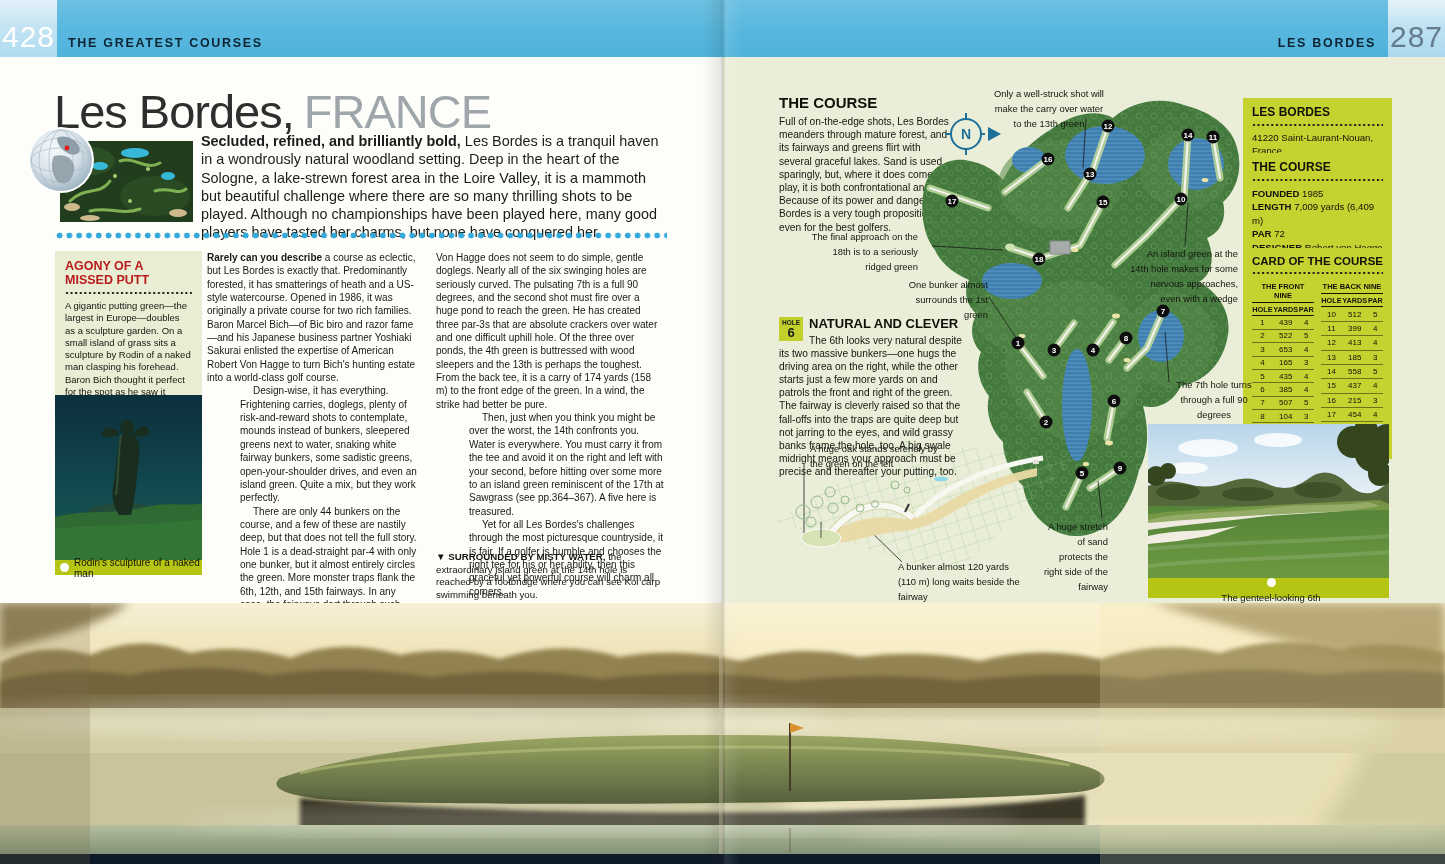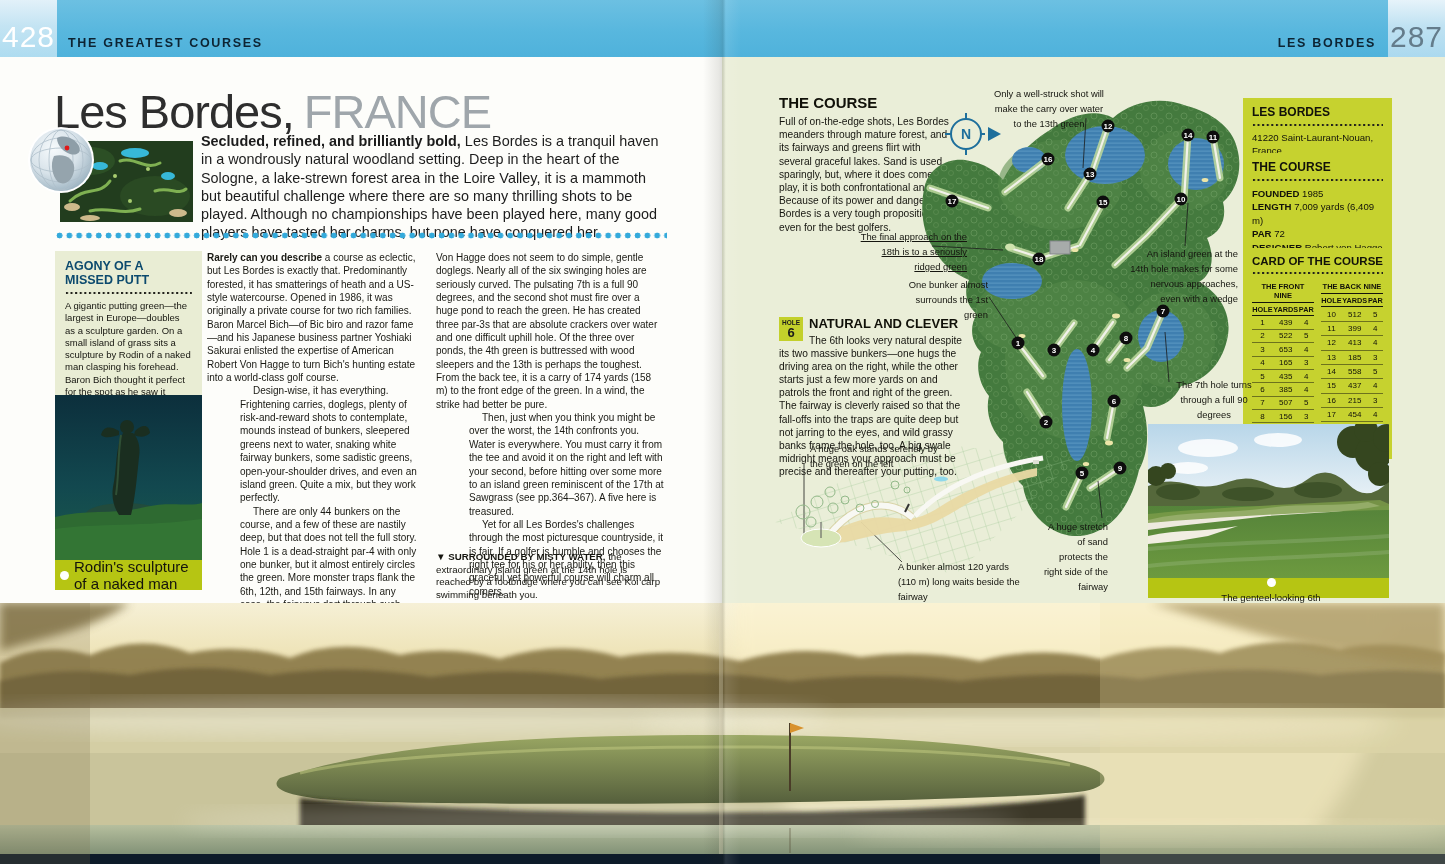--- a/index.html
+++ b/index.html
@@ -18,27 +18,27 @@
   
   #page-title{left:54px;top:84px;font-size:47px;letter-spacing:-1px;color:#2e2e2e;}
   #page-title .country{color:#9fa6ab;margin-left:10px;}
   .intro{left:201px;top:132px;width:466px;font-size:14.4px;line-height:18.3px;color:#1c1c1c;}
   .intro b{font-weight:bold;}
   .dots-blue{left:55px;top:231px;width:612px;height:10px;
      background-image:radial-gradient(circle at 4.5px 4.5px,#34aadb 2.7px,rgba(0,0,0,0) 3.2px);
      background-size:9.8px 9px;background-repeat:repeat-x;}
 
   .agony{left:55px;top:251px;width:147px;height:144px;background:#e9edd4;box-sizing:border-box;padding:9px 10px 6px;}
-  .agony h2{margin:0;font-size:12.5px;line-height:13.5px;color:#0c4a6e;}
+  .agony h2{margin:0;font-size:12.5px;line-height:13.5px;color:#b91c1c;}
   .dots-black{height:4px;margin:4px 0 5px;
      background-image:radial-gradient(circle at 2px 2px,#20201a 1.05px,rgba(0,0,0,0) 1.4px);
      background-size:4.6px 4px;background-repeat:repeat-x;}
   .agony p{margin:0;font-size:9.5px;line-height:12.3px;color:#15150f;}
-  .caption-bar{height:30px;background:#b6c513;display:flex;align-items:center;gap:5px;
-     font-size:15px;color:#14140c;padding-left:5px;box-sizing:border-box;}
+  .caption-bar{height:15px;background:#b6c513;display:flex;align-items:center;gap:5px;
+     font-size:10px;color:#14140c;padding-left:5px;box-sizing:border-box;}
   .caption-dot{width:9px;height:9px;border-radius:50%;background:#fff;flex:0 0 auto;}
 
   .col{font-size:10px;line-height:13.35px;color:#191913;}
   .col p{margin:0;}
   .col p + p{text-indent:13px;margin-left:33px;}
   #col1{left:207px;top:251px;width:214px;}
   #col2{left:436px;top:251px;width:228px;}
   .photo-cap{left:436px;top:551px;width:228px;font-size:9.7px;line-height:12.7px;color:#15150f;}
   .photo-cap b{font-weight:bold;}
 
@@ -443,21 +443,21 @@
               <td>385</td>
               <td>4</td>
             </tr>
             <tr>
               <td>7</td>
               <td>507</td>
               <td>5</td>
             </tr>
             <tr>
               <td>8</td>
-              <td>156</td>
+              <td>104</td>
               <td>3</td>
             </tr>
             <tr>
               <td>9</td>
               <td>390</td>
               <td>4</td>
             </tr>
           </tbody>
         <tfoot>
             <tr id="front-foot">
@@ -599,21 +599,21 @@
       <div class="hole-marker" style="left: 1108px; top: 126px;">12</div>
       <div class="hole-marker" style="left: 1090px; top: 174px;">13</div>
       <div class="hole-marker" style="left: 1188px; top: 135px;">14</div>
       <div class="hole-marker" style="left: 1103px; top: 202px;">15</div>
       <div class="hole-marker" style="left: 1048px; top: 159px;">16</div>
       <div class="hole-marker" style="left: 952px; top: 201px;">17</div>
       <div class="hole-marker" style="left: 1039px; top: 259px;">18</div>
     </div>
   <div id="note-layer" class="abs" style="left:0;top:0;width:1445px;height:864px;pointer-events:none;">
       <div class="map-note" style="left: 990px; top: 86px; width: 118px; text-align: center;">Only a well-struck shot will make the carry over water to the 13th green</div>
-      <div class="map-note" style="left: 855px; top: 229px; width: 112px; text-align: right; text-decoration: underline;">The final approach on the 18th is to a seriously ridged green</div>
+      <div class="map-note" style="left: 806px; top: 229px; width: 112px; text-align: right;">The final approach on the 18th is to a seriously ridged green</div>
       <div class="map-note" style="left: 893px; top: 277px; width: 95px; text-align: right;">One bunker almost surrounds the 1st green</div>
       <div class="map-note" style="left: 1128px; top: 246px; width: 110px; text-align: right;">An island green at the 14th hole makes for some nervous approaches, even with a wedge</div>
       <div class="map-note" style="left: 1172px; top: 377px; width: 84px; text-align: center;">The 7th hole turns through a full 90 degrees</div>
       <div class="map-note" style="left: 810px; top: 441px; width: 130px; text-align: left;">A huge oak stands serenely by the green on the left</div>
       <div class="map-note" style="left: 898px; top: 559px; width: 122px; text-align: left;">A bunker almost 120 yards (110 m) long waits beside the fairway</div>
       <div class="map-note" style="left: 1042px; top: 519px; width: 66px; text-align: right;">A huge stretch of sand protects the right side of the fairway</div>
     </div>
 
   <div class="abs" style="left:0;top:603px;width:1445px;height:261px;">
     <svg width="1445" height="261" viewBox="0 0 1445 261">

